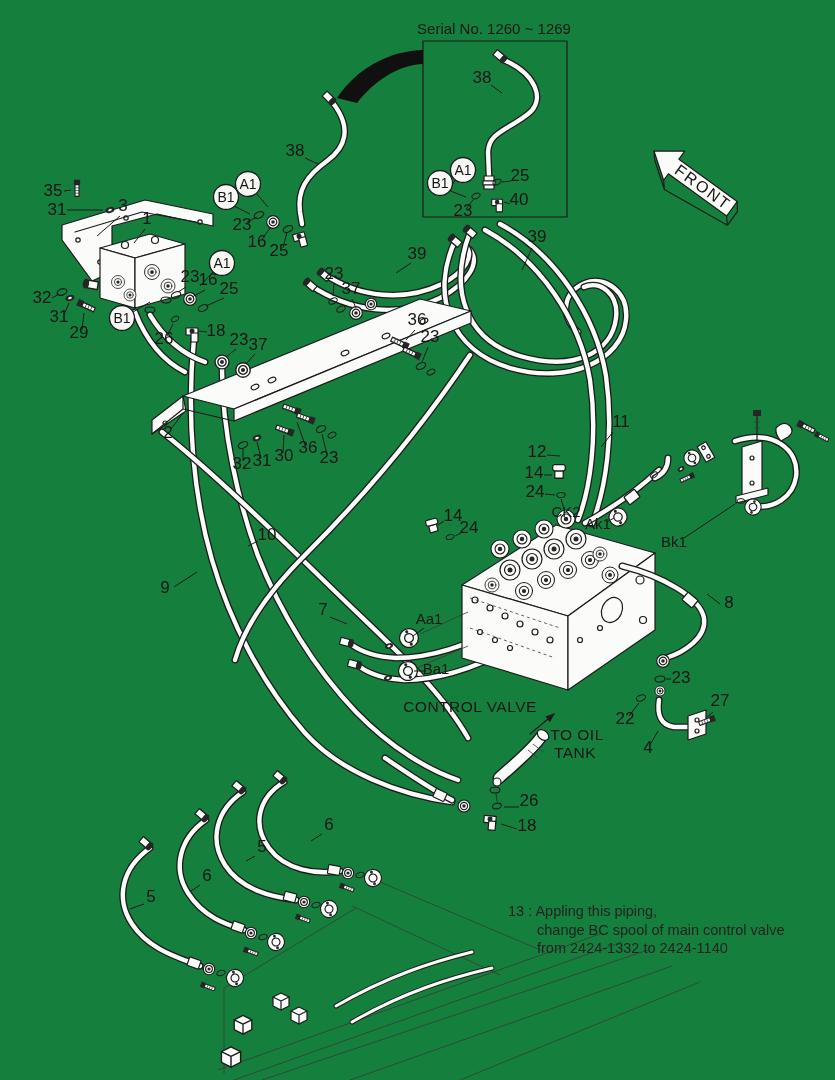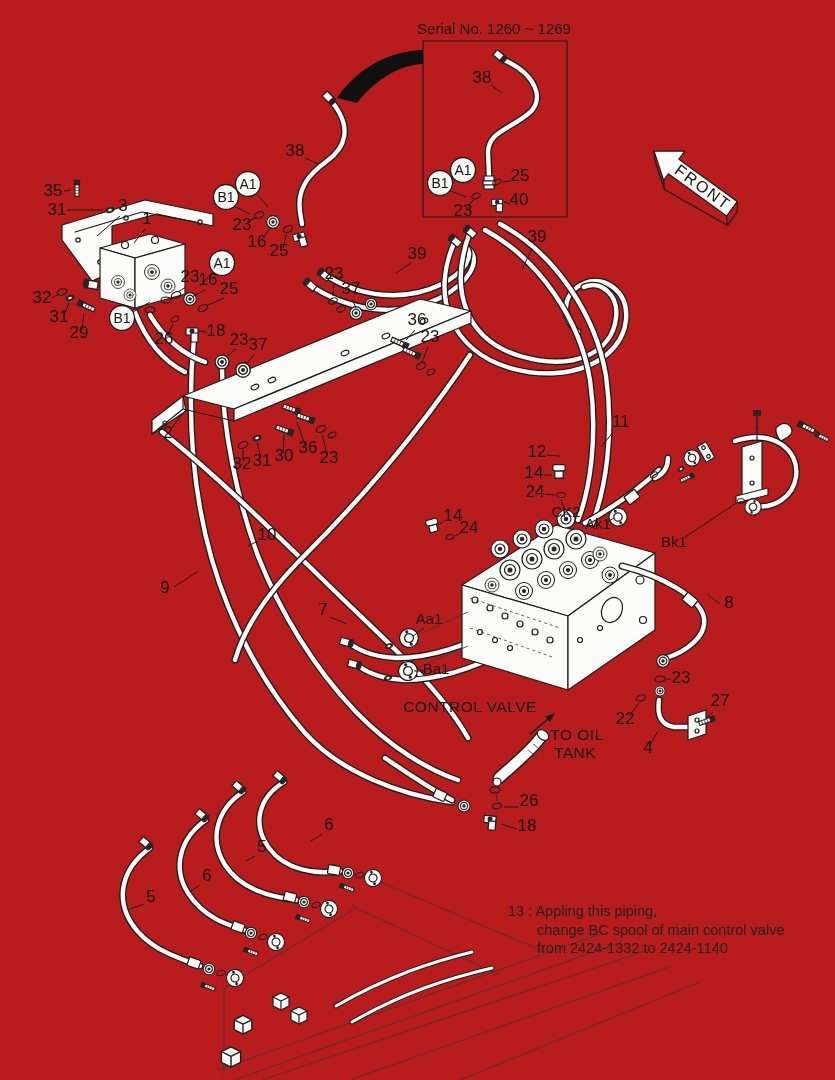--- a/index.html
+++ b/index.html
@@ -1,17 +1,17 @@
 <!DOCTYPE html>
 <html><head>
 <meta charset="utf-8">
 <style>
   html,body{margin:0;padding:0;}
   body{font-family:"Liberation Sans",sans-serif;background:#e8e8e6;}
-  #page{position:relative;width:835px;height:1080px;background:#b91c1c;overflow:hidden;text-align:right;}
+  #page{position:relative;width:835px;height:1080px;background:#15803d;overflow:hidden;text-align:right;}
   svg{position:absolute;left:0;top:0;}
   .ln{fill:none;stroke:#1b1b1b;stroke-width:1.2;stroke-linecap:round;stroke-linejoin:round;}
   .lnt{fill:none;stroke:#2a2a2a;stroke-width:0.9;stroke-linecap:round;}
   .lns{fill:none;stroke:#3a3a3a;stroke-width:0.8;}
   .tube{fill:none;stroke:#1b1b1b;stroke-width:7;stroke-linecap:round;}
   .tube-in{fill:none;stroke:#fbfbfa;stroke-width:4.4;stroke-linecap:round;}
   .tube-s{fill:none;stroke:#1b1b1b;stroke-width:5;stroke-linecap:round;}
   .tube-s-in{fill:none;stroke:#fbfbfa;stroke-width:3;stroke-linecap:round;}
   .tube-big{fill:none;stroke:#1b1b1b;stroke-width:13;stroke-linecap:round;}
   .tube-big-in{fill:none;stroke:#fbfbfa;stroke-width:10;stroke-linecap:round;}

